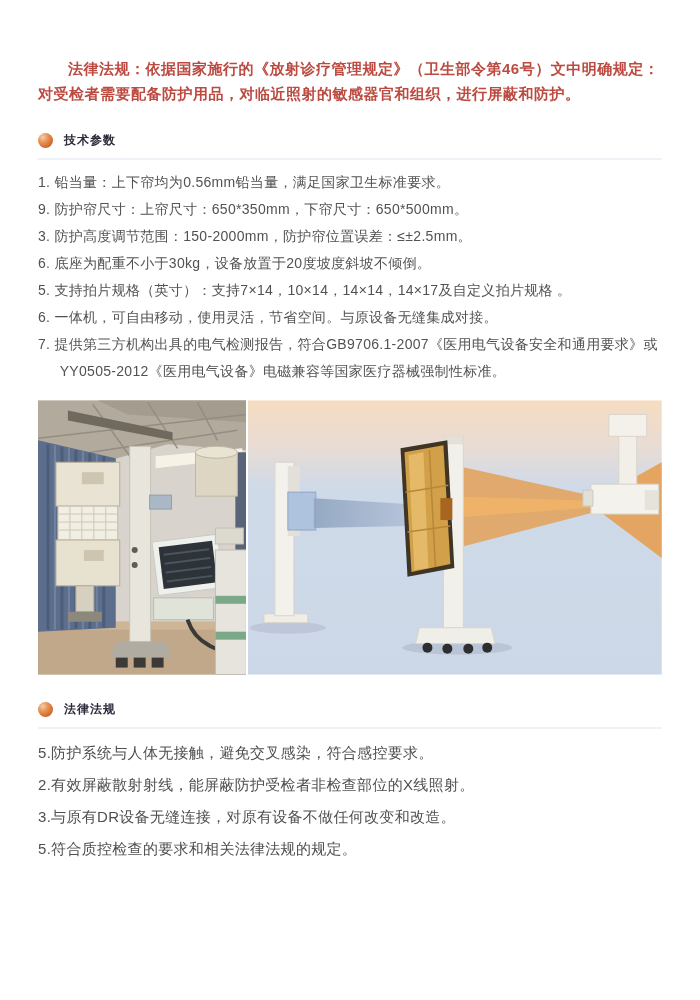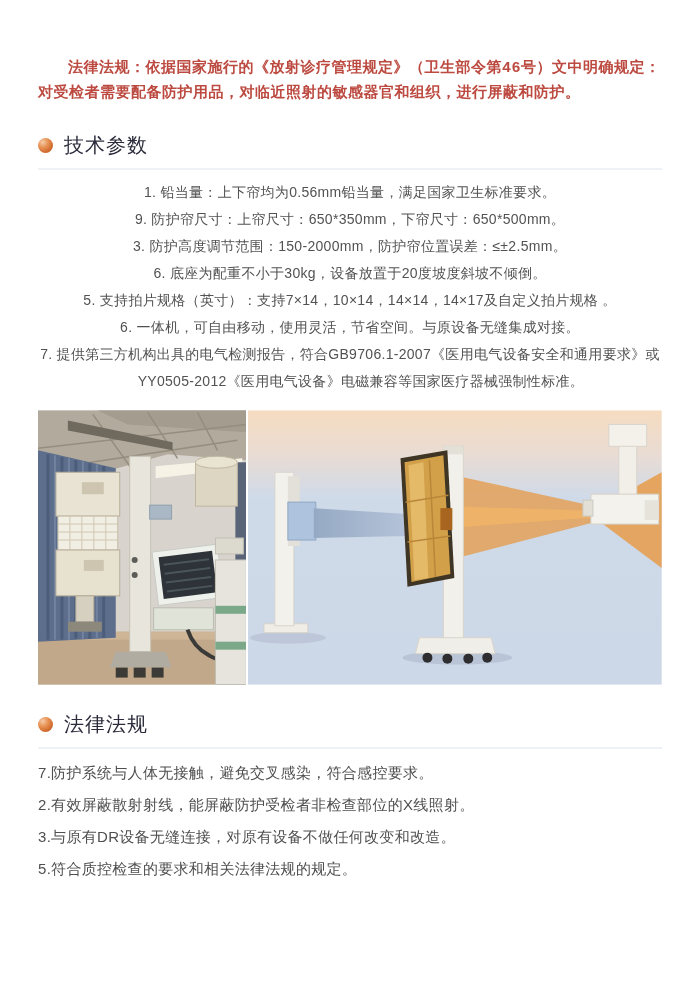--- a/index.html
+++ b/index.html
@@ -8,40 +8,40 @@
     font-family:"Liberation Sans","DejaVu Sans",sans-serif;
     color:#525252;position:relative;
   }
   .page{padding:0 38px;box-sizing:border-box;}
 
   
   .legal{
     margin-top:56px;
     color:#bc4a40;
     font-size:15px;line-height:25px;font-weight:600;
-    text-indent:2em;letter-spacing:.5px;font-family:Liberation Mono, monospace;
+    text-indent:2em;letter-spacing:.5px;
   }
 
   
   .section-header{
     display:flex;align-items:center;
     margin-top:26px;padding-bottom:9px;
     border-bottom:2px solid #eef1f6;
   }
   .bullet{
     width:15px;height:15px;border-radius:50%;
     background:radial-gradient(circle at 32% 28%, #f4cdaa 0%, #e89355 35%, #d06a2e 70%, #b2571f 100%);
     margin-right:11px;flex:0 0 auto;
   }
   .section-title{
-    font-size:20px;font-weight:normal;color:#2b2b3b;letter-spacing:1px;
-  }
-
-  
-  .tech-list{margin-top:9px;text-align:center;}
+    font-size:12px;font-weight:bold;color:#2b2b3b;letter-spacing:1px;
+  }
+
+  
+  .tech-list{margin-top:9px;}
   .tech-item{
     font-size:14px;line-height:27px;color:#525252;
     padding-left:1.55em;text-indent:-1.55em;letter-spacing:.3px;
   }
 
   
   .figure-row{
     margin-top:15px;display:flex;gap:2px;
   }
   .figure-row svg{display:block;}
@@ -230,19 +230,19 @@
         <rect x="398" y="90" width="14" height="20" fill="#e6e3da"></rect>
       </g>
     </svg>
   </div>
 
   <div class="section-header">
     <span class="bullet"></span>
     <span class="section-title">法律法规</span>
   </div>
   <div class="feature-list">
-    <div class="feature-item">7.防护系统与人体无接触，避免交叉感染，符合感控要求。</div>
+    <div class="feature-item">5.防护系统与人体无接触，避免交叉感染，符合感控要求。</div>
     <div class="feature-item">2.有效屏蔽散射射线，能屏蔽防护受检者非检查部位的X线照射。</div>
     <div class="feature-item">3.与原有DR设备无缝连接，对原有设备不做任何改变和改造。</div>
     <div class="feature-item">5.符合质控检查的要求和相关法律法规的规定。</div>
   </div>
 
 </div>
 
 </body></html>

